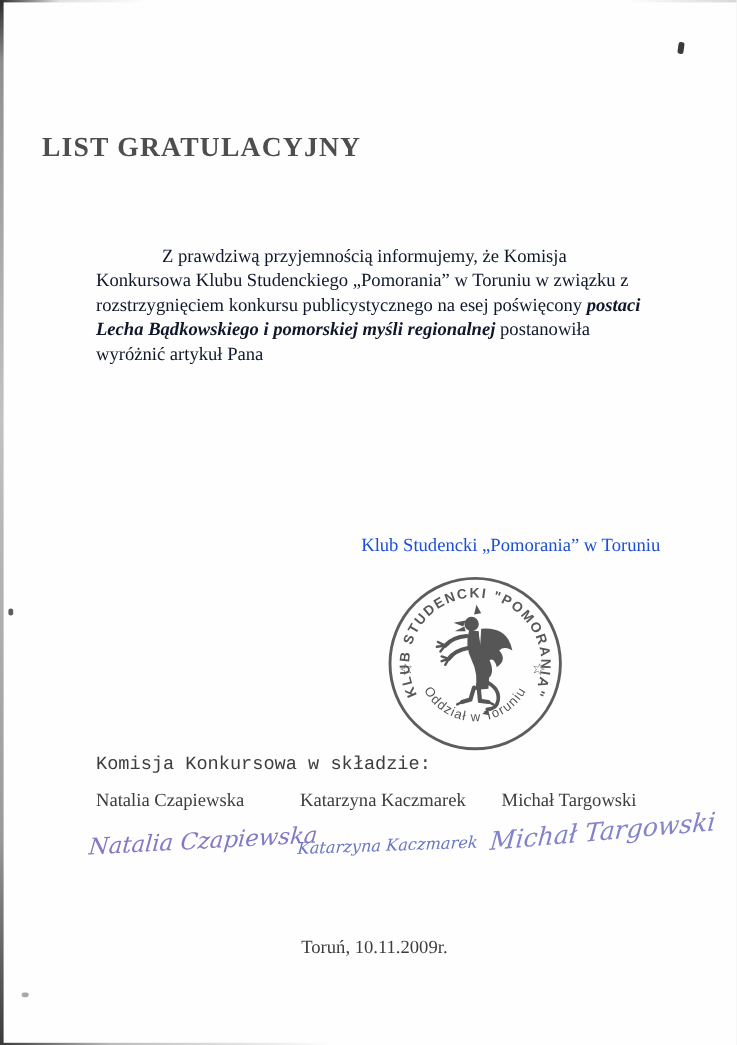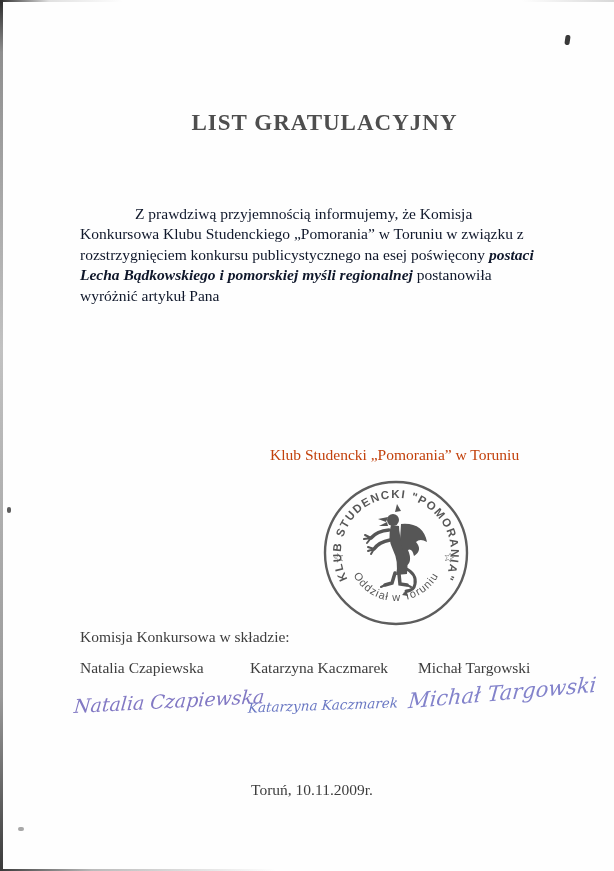--- a/index.html
+++ b/index.html
@@ -19,51 +19,51 @@
     background:linear-gradient(to right,#303030 0%,rgba(180,180,180,.4) 8%,rgba(255,255,255,0) 20%,rgba(255,255,255,0) 85%,#d8d8d8 100%);}
   .edge-bottom{position:absolute;left:0;bottom:0;width:100%;height:2px;
     background:linear-gradient(to right,#3a3a3a 0%,rgba(120,120,120,.5) 15%,rgba(255,255,255,0) 45%);}
   .speck{position:absolute;border-radius:2px;}
   .speck-a{left:565px;top:35px;width:5px;height:10px;background:#3a3a3a;transform:rotate(8deg);}
   .speck-b{left:7px;top:507px;width:4px;height:6px;background:#5d5d5d;}
   .speck-c{left:18px;top:827px;width:6px;height:4px;background:#a8a8a8;}
 
   .title{
     position:absolute;left:0;top:110px;width:100%;
-    text-align:center;
     font-size:23px;font-weight:bold;letter-spacing:1px;
     color:#4e4e4e;
     padding-left:35px;box-sizing:border-box;
   }
   .para{
     position:absolute;left:80px;width:470px;
     font-size:15.5px;line-height:20.5px;
     text-align:left;
     text-indent:55px;
     color:#0f172a;
   }
   .para1{top:188px;}
   .para2{top:343px;}
   .emph{font-weight:bold;font-style:italic;}
   .recipient{
     position:absolute;left:0;top:280px;width:100%;
     text-align:center;padding-left:20px;box-sizing:border-box;
     font-size:27px;color:#4a4a4a;letter-spacing:.5px;
   }
   .org-line{
-    position:absolute;left:270px;top:446px;
-    font-size:15.5px;color:#c2410c;
+    position:absolute;left:301px;top:446px;
+    font-size:15.5px;color:#1d4ed8;
   }
   .stamp{
     position:absolute;left:321px;top:478px;width:150px;height:150px;
     opacity:.88;
   }
   .committee-heading{
     position:absolute;left:80px;top:628px;
     font-size:15.5px;
+    font-family:Liberation Mono, monospace;
   }
   .member-name{position:absolute;top:659px;font-size:15.5px;white-space:nowrap;}
   .m0{left:80px;}
   .m1{left:250px;}
   .m2{left:418px;}
   .signature{
     position:absolute;
     font-family:"DejaVu Serif", serif;
     font-style:italic;white-space:nowrap;
   }

